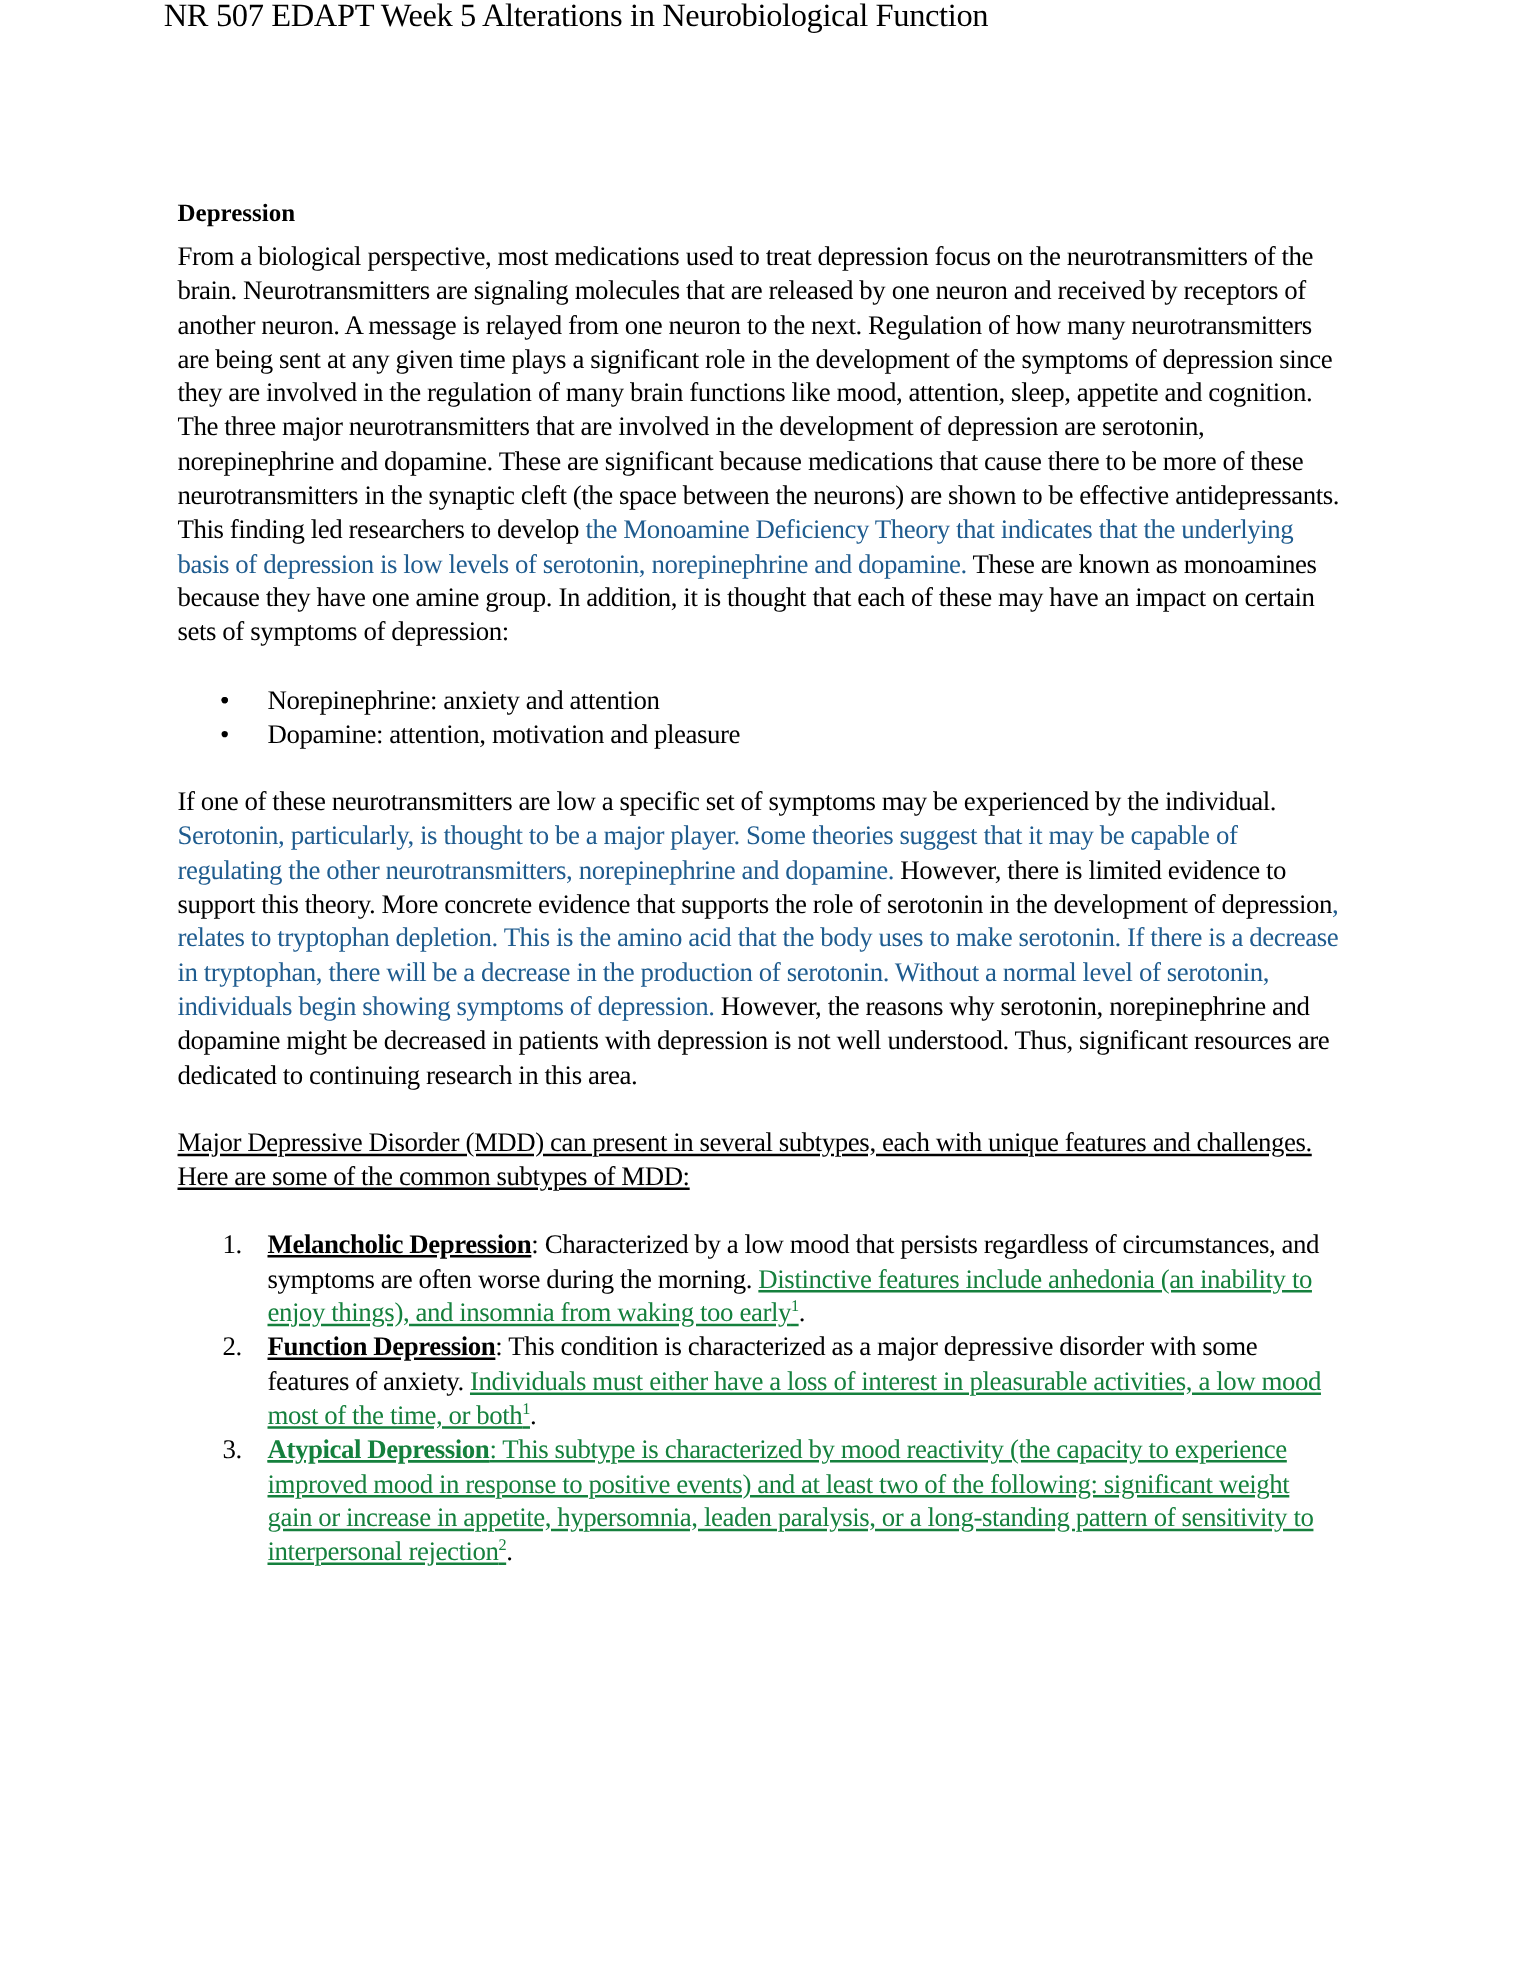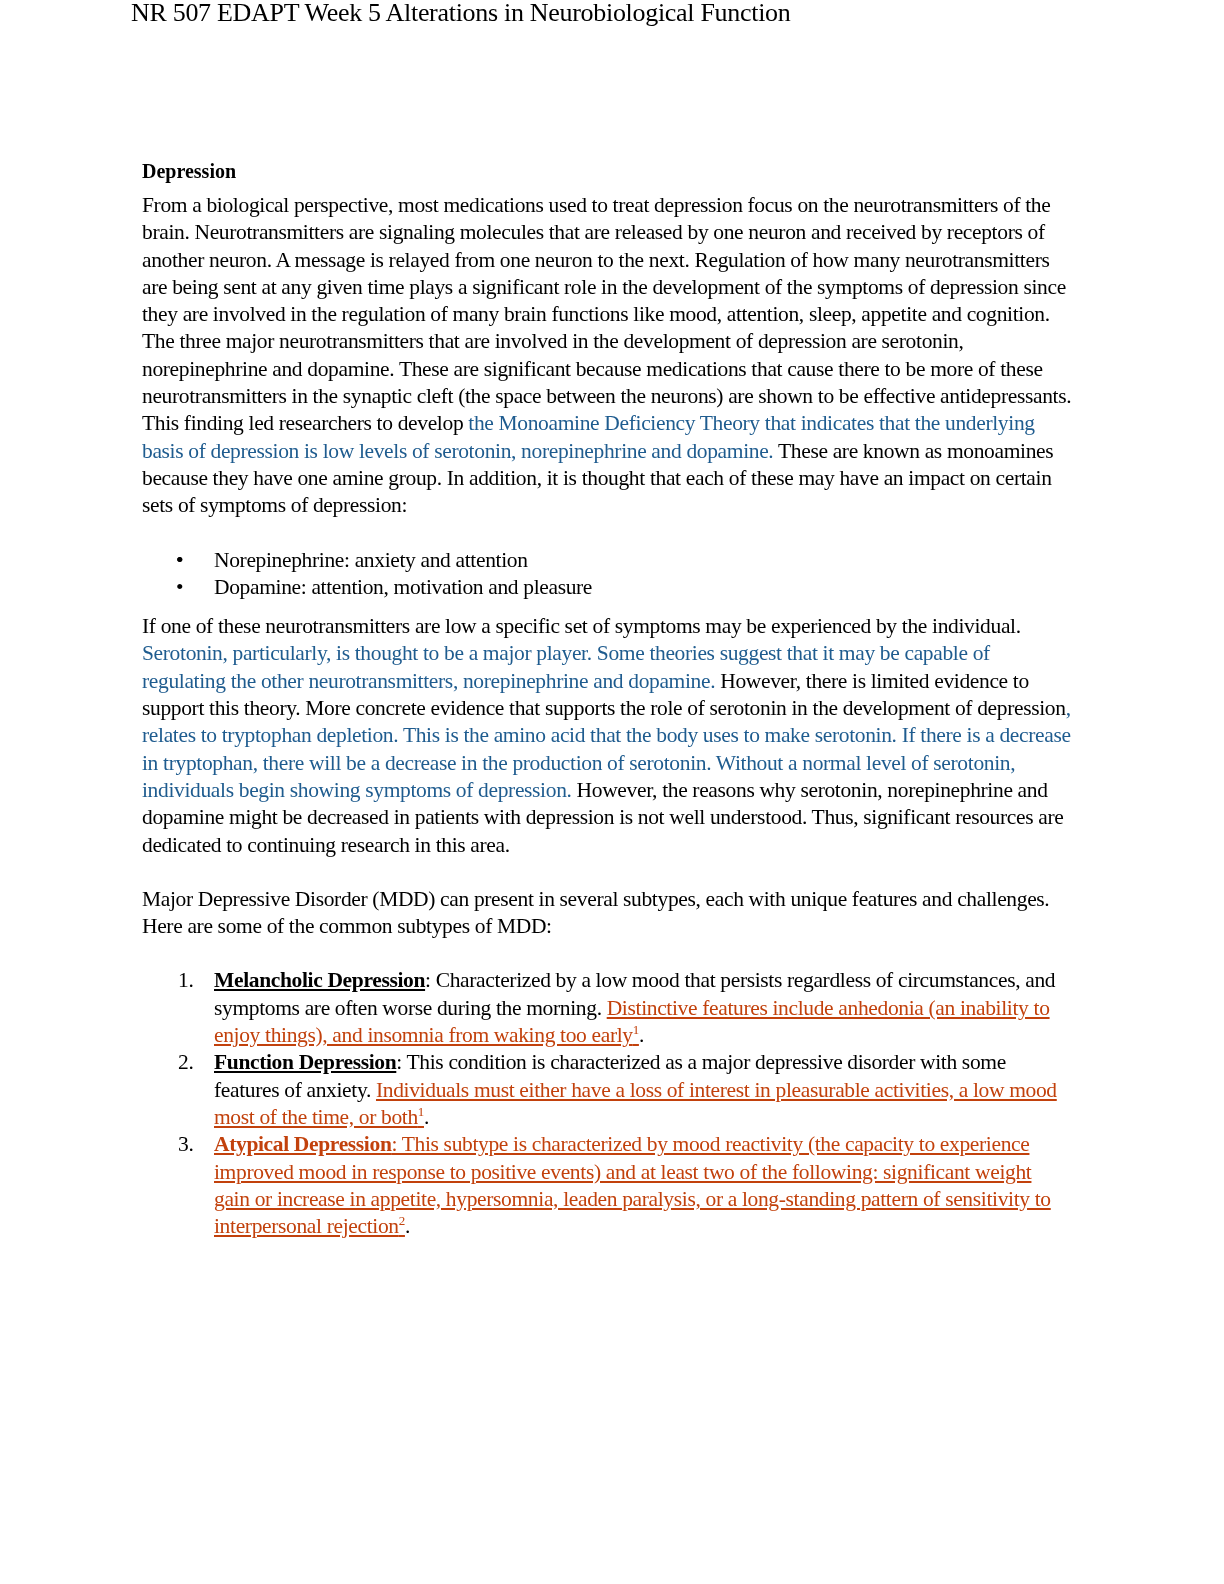--- a/index.html
+++ b/index.html
@@ -3,30 +3,30 @@
 <meta charset="utf-8">
 <style>
   html, body { margin: 0; padding: 0; background: #ffffff; }
   body { width: 1224px; height: 1584px; position: relative; overflow: hidden;
          font-family: "Liberation Serif", "DejaVu Serif", serif; color: #000; }
   .running-header { position: absolute; left: 131px; top: 0px; font-size: 26px; line-height: 26px; letter-spacing: -0.3px; }
   .content { position: absolute; left: 142px; top: 153px; width: 930px; }
   h1 { font-size: 20px; font-weight: bold; margin: 0; line-height: 36px; }
   p { margin: 0; font-size: 21.5px; line-height: 27.3px; letter-spacing: -0.35px; }
   .p1 { margin-top: 3px; }
-  .p2 { margin-top: 12px; }
-  .p3 { margin-top: 27px; }
+  .p2 { margin-top: 27px; }
+  .p3 { margin-top: 27px; text-decoration: underline; }
   .hl { color: #1f5c8f; }
   ul.bullets { list-style: none; margin: 27px 0 0 0; padding: 0; font-size: 21.5px; line-height: 27.3px; letter-spacing: -0.35px; }
   ul.bullets li { position: relative; padding-left: 72px; }
   ul.bullets li .bullet { position: absolute; left: 34px; top: 0; }
   ol.subtypes { list-style: none; margin: 27px 0 0 0; padding: 0; font-size: 21.5px; line-height: 27.3px; letter-spacing: -0.35px; }
   ol.subtypes li { position: relative; padding-left: 72px; }
   ol.subtypes li .num { position: absolute; left: 36px; top: 0; }
-  a.link { color: #c2410c; text-decoration: underline; }
+  a.link { color: #15803d; text-decoration: underline; }
   sup { font-size: 13px; line-height: 0; vertical-align: super; }
   b { font-weight: bold; text-decoration: underline; }
 </style>
 </head>
 <body>
 
 <div class="running-header">NR 507 EDAPT Week 5 Alterations in Neurobiological Function</div>
 
 <div class="content">
   <h1>Depression</h1>

